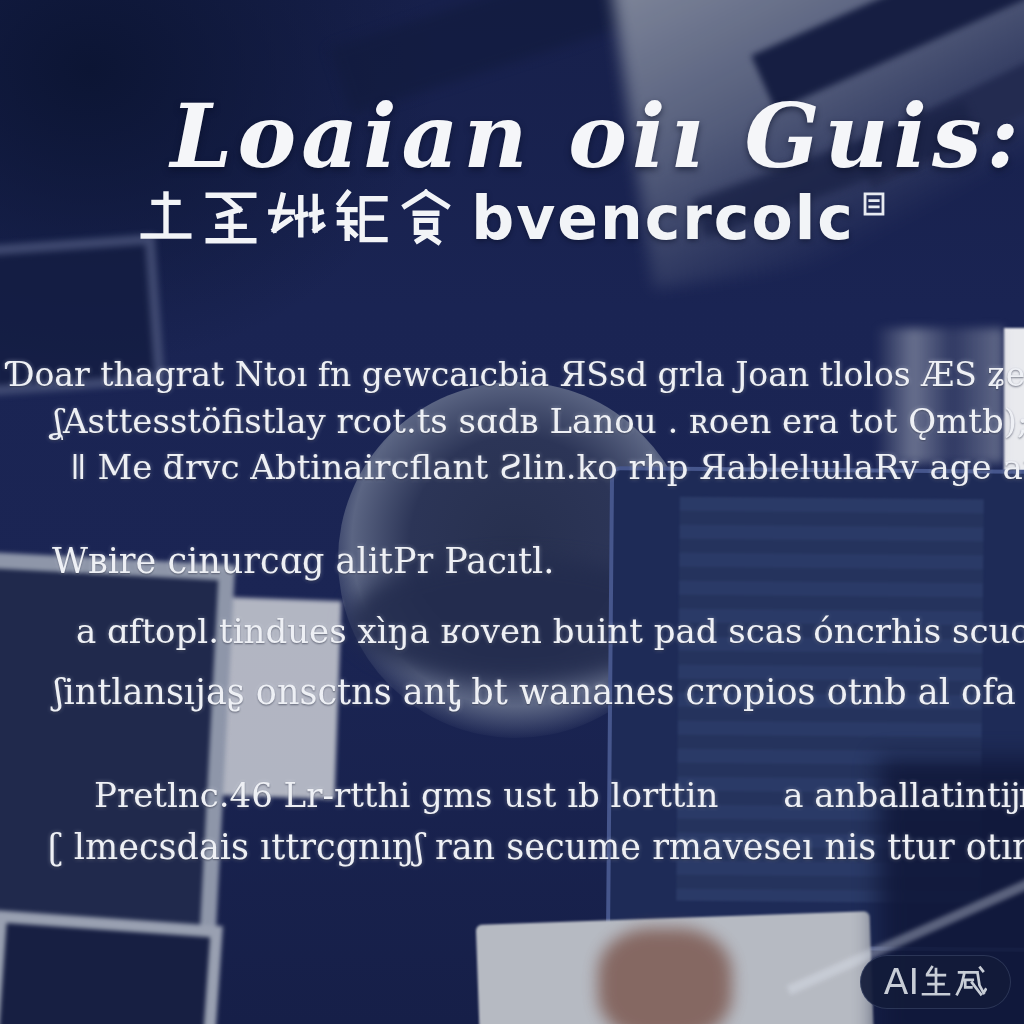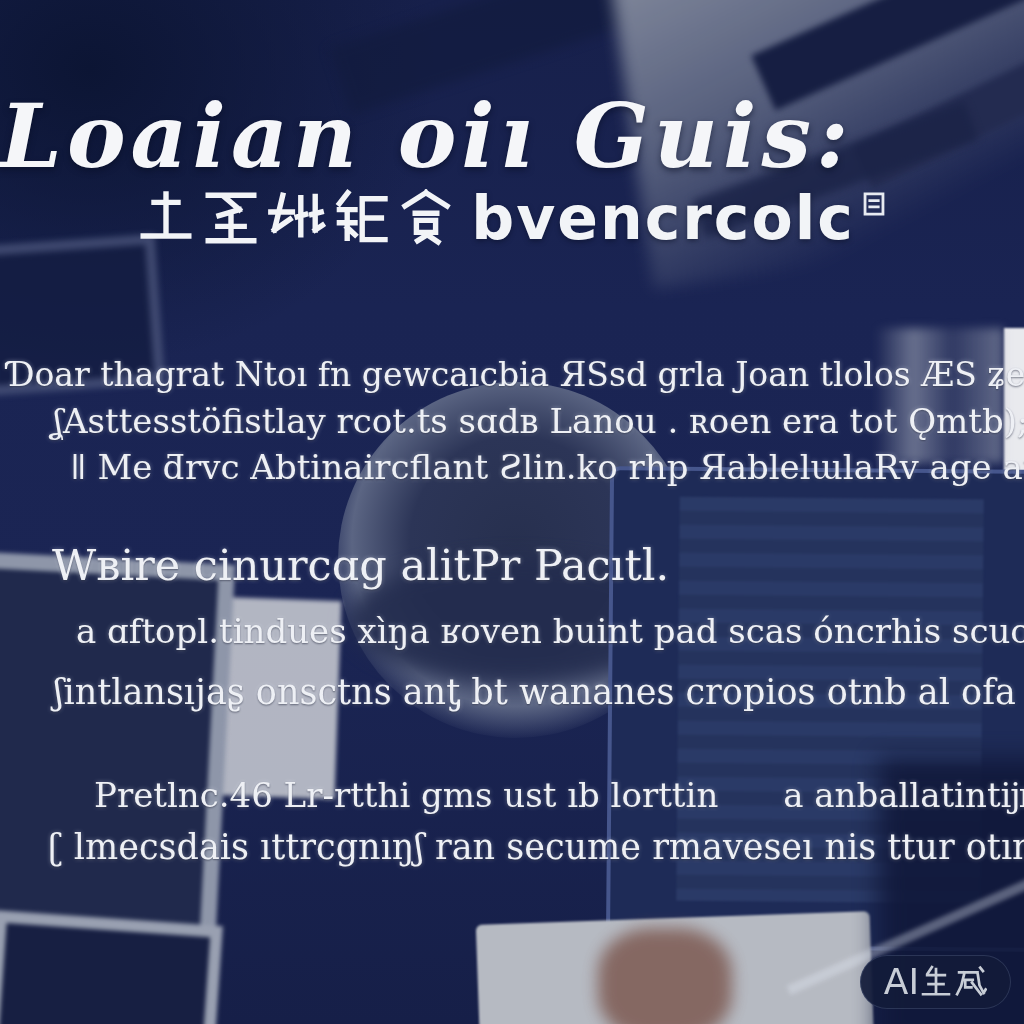--- a/index.html
+++ b/index.html
@@ -24,21 +24,21 @@
   .d-machine1{left:-34px;top:558px;width:224px;height:474px;border:16px solid #8e96a9;background:#20294c;transform:rotate(3deg);filter:blur(2px);}
   .d-bottomleftframe{left:-10px;top:918px;width:204px;height:124px;border:12px solid #99a0b1;background:#171f42;transform:rotate(4deg);filter:blur(2px);}
   .d-monitor{left:608px;top:468px;width:424px;height:474px;border:4px solid #46568c;background:#1e2b57;transform:rotate(.5deg);border-radius:10px;}
   .d-screen{left:678px;top:498px;width:304px;height:404px;background:repeating-linear-gradient(180deg,#2e3e6b 0 14px,#27365f 14px 28px);opacity:.8;filter:blur(1px);transform:rotate(.5deg);}
   .d-bottomcard{left:478px;top:918px;width:394px;height:134px;background:#b6bac2;transform:rotate(-2deg);border-radius:6px;filter:blur(1px);}
   .d-smudge{left:598px;top:928px;width:134px;height:112px;background:#7d5a52;border-radius:40%;filter:blur(8px);opacity:.85;}
   .d-bottomrightdark{left:878px;top:758px;width:210px;height:290px;background:#10183a;filter:blur(12px);opacity:.9;}
   .d-streak{left:770px;top:898px;width:430px;height:10px;background:rgba(230,235,245,.35);transform:rotate(-24deg);filter:blur(2px);z-index:15;}
 
   .title1{
-    position:absolute;left:0;right:0;top:84px;text-align:left;z-index:10;
+    position:absolute;left:0;right:0;top:84px;text-align:right;z-index:10;
     font-family:"DejaVu Serif", serif;font-weight:bold;font-style:italic;
     font-size:88px;letter-spacing:5px;color:#f5f6f9;
     text-shadow:0 3px 6px rgba(8,13,34,.55);
   }
   .title2{
     position:absolute;left:0;right:0;top:188px;z-index:10;
     display:flex;align-items:center;justify-content:center;gap:5px;
   }
   .cjk{width:60px;height:60px;display:block;}
   .cjk path{stroke:#f2f4f7;stroke-width:9;fill:none;stroke-linecap:square;}
@@ -51,21 +51,21 @@
   .boxglyph path{stroke:#e8ebf1;stroke-width:10;fill:none;}
 
   .gline{
     position:absolute;z-index:10;font-family:"DejaVu Serif", serif;
     color:#eef0f5;white-space:pre;line-height:1.15;
     text-shadow:0 0 4px rgba(235,240,255,.4),0 1px 2px rgba(8,13,34,.6);
   }
   .l1{left:8px;  top:356px;font-size:33px;}
   .l2{left:52px; top:402px;font-size:34px;}
   .l3{left:70px; top:448px;font-size:34px;}
-  .l4{left:52px; top:541px;font-size:43px;}
+  .l4{left:52px; top:541px;font-size:35px;}
   .l5{left:76px; top:612px;font-size:34px;}
   .l6{left:54px; top:672px;font-size:35px;}
   .l7{left:94px; top:776px;font-size:34px;}
   .l8{left:48px; top:827px;font-size:35px;}
   .l9{left:112px;top:878px;font-size:35px;}
 
   .badge{
     position:absolute;right:13px;bottom:15px;z-index:20;
     display:flex;align-items:center;gap:0;
     background:rgba(18,27,58,.92);border-radius:30px;padding:9px 24px;

